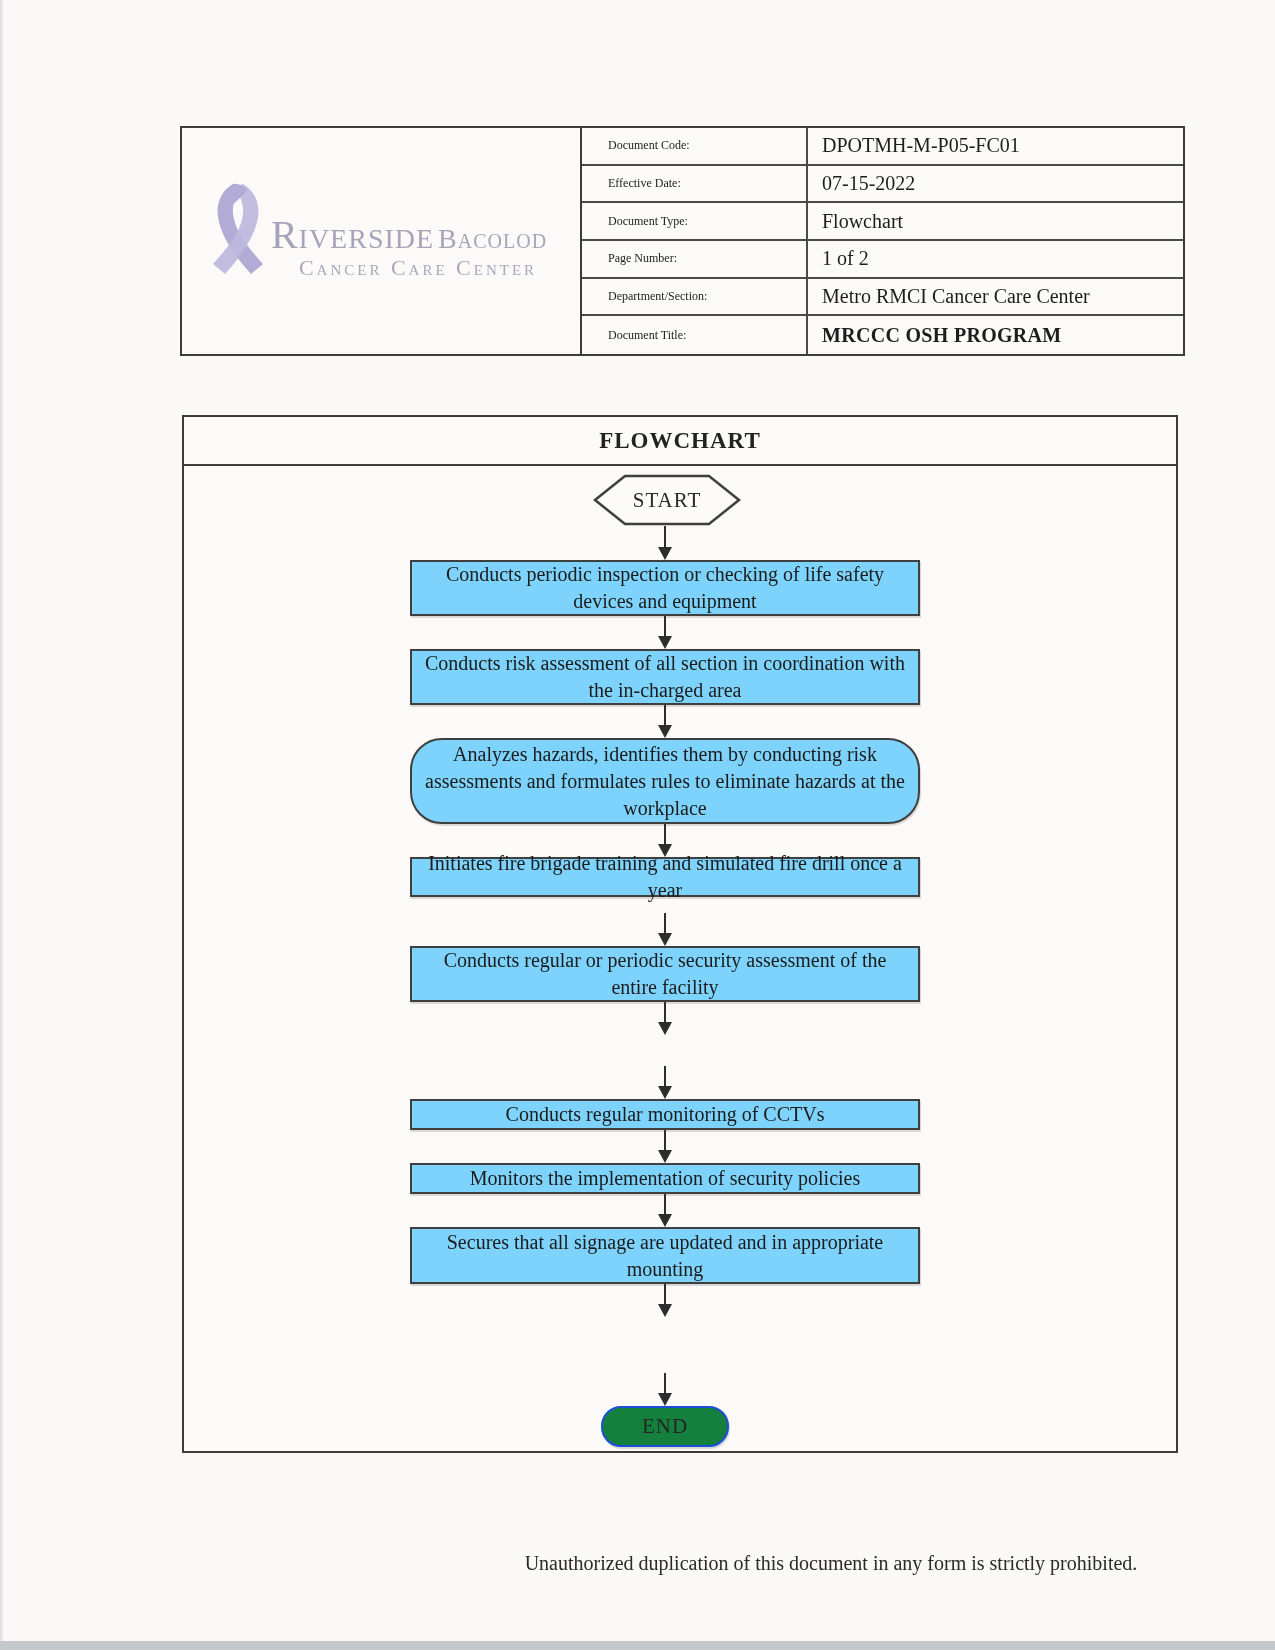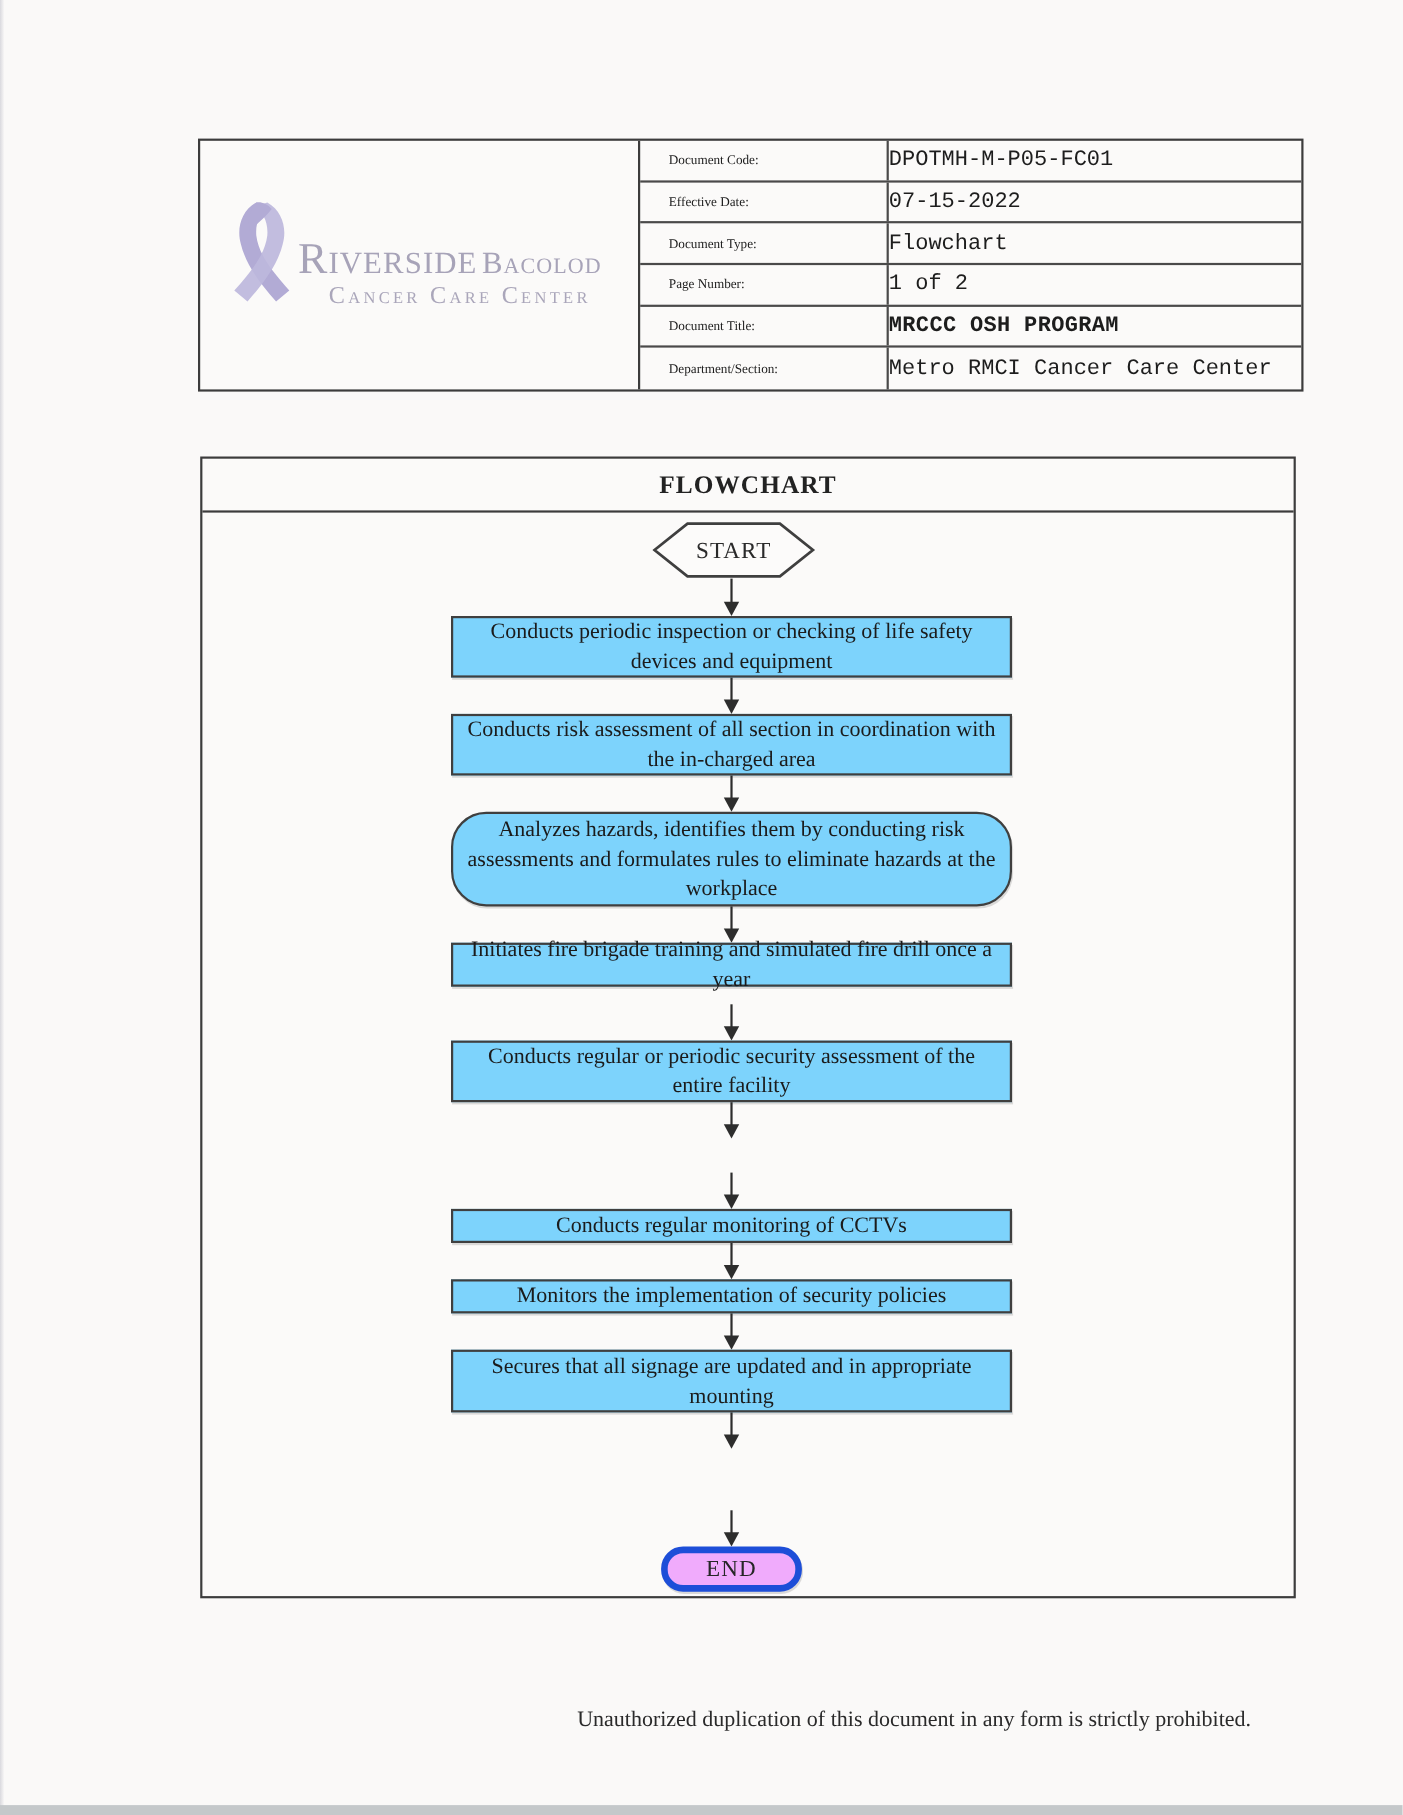--- a/index.html
+++ b/index.html
@@ -23,21 +23,21 @@
   .logo-wrap{display:flex;align-items:center;gap:2px;margin-left:-8px;}
   .logo-text{line-height:1;transform:translateY(6px);}
   .logo-line1{font-variant:small-caps;color:#a7a3b8;letter-spacing:1px;white-space:nowrap;}
   .logo-main{font-size:40px;}
   .logo-sub{font-size:28px;margin-left:4px;}
   .logo-line2{font-variant:small-caps;color:#aaa6ba;font-size:22px;letter-spacing:3px;margin-top:2px;margin-left:28px;white-space:nowrap;}
   .meta-rows{flex:1;display:grid;grid-template-rows:repeat(6,1fr);}
   .meta-row{display:flex;border-bottom:2px solid #4a4a4a;}
   .meta-row:last-child{border-bottom:none;}
   .meta-label{width:226px;border-right:2px solid #4a4a4a;display:flex;align-items:center;padding-left:26px;box-sizing:border-box;font-size:12px;}
-  .meta-value{flex:1;display:flex;align-items:center;font-size:20px;font-family:Liberation Mono, monospace;}
+  .meta-value{flex:1;display:flex;align-items:center;padding-left:14px;font-size:20px;}
   .meta-value.bold{font-weight:bold;letter-spacing:.3px;}
 
   
   .fc-frame{
     position:absolute;left:182px;top:415px;width:996px;height:1038px;
     border:2px solid #3c3c3c;box-sizing:border-box;background:#fbfaf9;
   }
   .fc-titlebar{
     position:absolute;left:0;top:0;width:100%;height:49px;
     border-bottom:2px solid #3c3c3c;box-sizing:border-box;
@@ -50,21 +50,21 @@
   .hex-label{position:absolute;left:0;top:0;width:100%;height:100%;display:flex;align-items:center;justify-content:center;font-size:21px;letter-spacing:1px;color:#2a2a2a;}
   .step{
     left:226px;width:510px;
     border:2px solid #3f3f3f;background:#7dd3fc;
     display:flex;align-items:center;justify-content:center;text-align:center;
     font-size:20px;line-height:27px;color:#1b1b1b;padding:0 10px;
     box-shadow:1px 2px 0 rgba(120,120,120,.25);
   }
   .terminator{
     left:417px;width:128px;height:41px;
-    border:6px solid #1d4ed8;border-radius:20px;background:#f0abfc;
+    border:2px solid #1d4ed8;border-radius:20px;background:#15803d;
     display:flex;align-items:center;justify-content:center;
     font-size:21px;letter-spacing:1px;color:#262626;
     box-shadow:1px 2px 0 rgba(120,120,120,.25);
   }
   .arrow{position:absolute;left:473px;width:16px;}
   .arrow .line{position:absolute;left:7px;top:0;width:2px;background:#2d2d2d;}
   .arrow .head{position:absolute;left:1px;bottom:0;width:0;height:0;border-left:7px solid transparent;border-right:7px solid transparent;border-top:13px solid #2d2d2d;}
 
   
   .footer-note{
@@ -104,26 +104,26 @@
     </div>
     <div class="meta-row">
       <div class="meta-label">Document Type:</div>
       <div class="meta-value">Flowchart</div>
     </div>
     <div class="meta-row">
       <div class="meta-label">Page Number:</div>
       <div class="meta-value">1 of 2</div>
     </div>
     <div class="meta-row">
+      <div class="meta-label">Department/Section:</div>
+      <div class="meta-value">Metro RMCI Cancer Care Center</div>
+    </div>
+    <div class="meta-row">
       <div class="meta-label">Document Title:</div>
       <div class="meta-value bold">MRCCC OSH PROGRAM</div>
-    </div>
-    <div class="meta-row">
-      <div class="meta-label">Department/Section:</div>
-      <div class="meta-value">Metro RMCI Cancer Care Center</div>
     </div>
   </div>
 </div>
 
 <div class="fc-frame">
   <div class="fc-titlebar">FLOWCHART</div>
 
   <div class="node hex">
     <svg width="148" height="52" viewBox="0 0 148 52">
       <polygon points="2,26 32,2 116,2 146,26 116,50 32,50" fill="#fcfbfa" stroke="#3f3f3f" stroke-width="2.5"></polygon>

